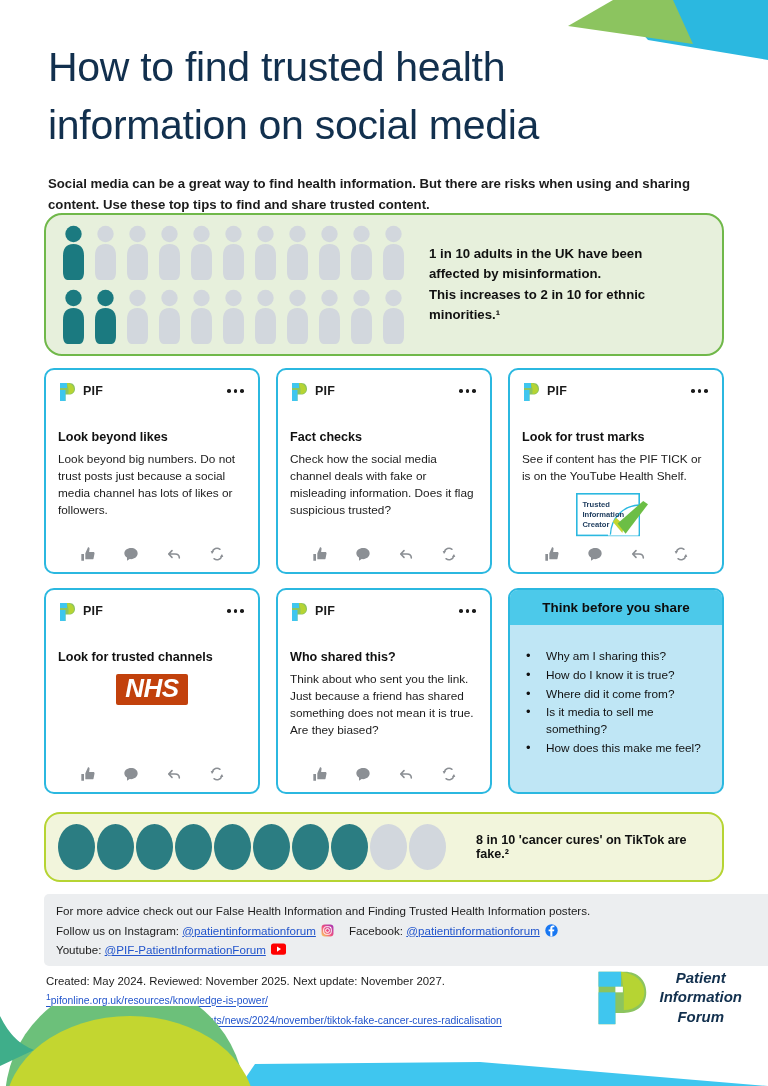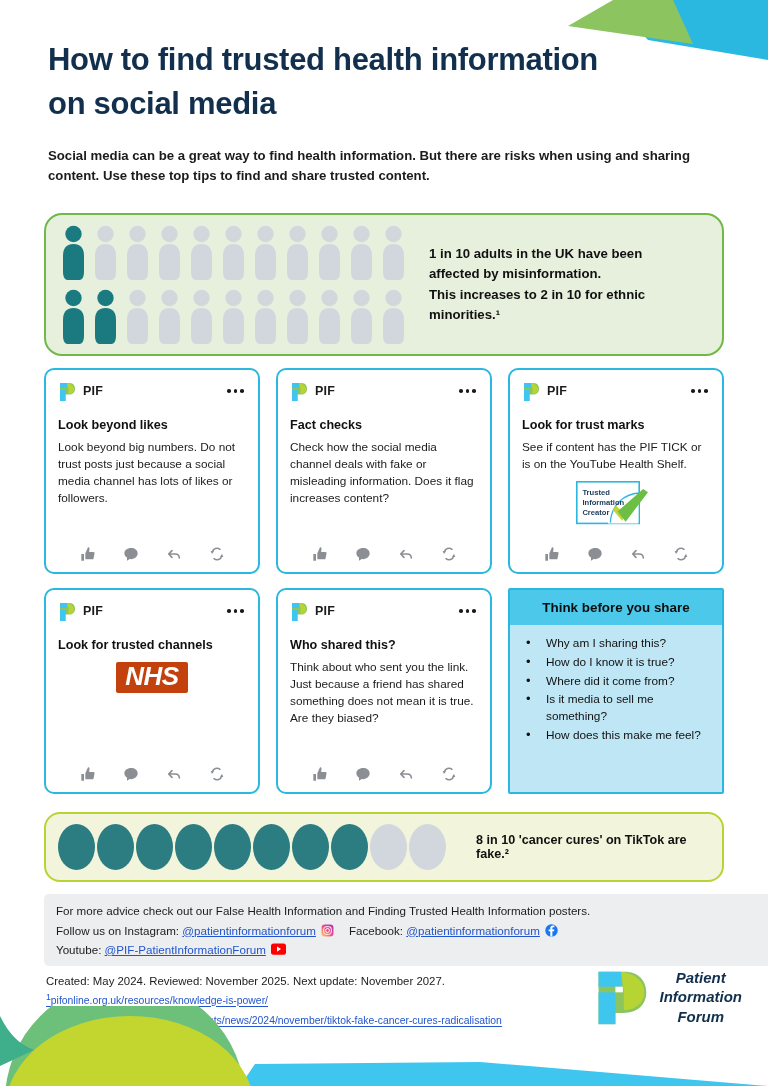--- a/index.html
+++ b/index.html
@@ -18,22 +18,22 @@
   }
 
   
   .corner-tr { position: absolute; top: 0; right: 0; width: 260px; height: 80px; overflow: hidden; pointer-events: none; }
   .corner-bl { position: absolute; bottom: 0; left: 0; width: 768px; height: 80px; overflow: hidden; pointer-events: none; }
 
   
   .header { position: absolute; left: 48px; top: 38px; width: 680px; }
   .title {
     color: #12304e;
-    font-size: 31px;
-    font-weight: 700;
+    font-size: 41px;
+    font-weight: 400;
     line-height: 1.42;
     letter-spacing: -0.3px;
     max-width: 560px;
   }
   .subtitle {
     margin-top: 20px;
     color: #1b1b1b;
     font-size: 13.2px;
     font-weight: 700;
     line-height: 1.55;
@@ -85,21 +85,21 @@
   .card-head { display: flex; align-items: center; height: 22px; }
   .pif-logo-sm { width: 17px; height: 19px; flex: none; }
   .pif-name {
     margin-left: 8px;
     font-size: 12.5px; font-weight: 700; color: #1b1b1b;
     letter-spacing: 0.2px;
   }
   .dots { margin-left: auto; display: flex; gap: 3px; padding-right: 2px; }
   .dots i { width: 3.6px; height: 3.6px; border-radius: 50%; background: #1b1b1b; display: block; }
   .card-title {
-    margin-top: 16px;
+    margin-top: 28px;
     font-size: 12.6px; font-weight: 700; color: #111;
     line-height: 1.25;
   }
   .card-body {
     margin-top: 5px;
     font-size: 11.8px; color: #1b1b1b; line-height: 1.46;
   }
   .card-badge { margin-top: 8px; display: flex; justify-content: center; }
   .nhs-logo {
     background: #c2410c;
@@ -119,23 +119,23 @@
     height: 34px;
     display: flex; align-items: center; justify-content: space-around;
     padding: 0 8px 2px 8px;
   }
   .act { width: 16px; height: 16px; display: block; }
 
   
   .think {
     background: #bfe6f5;
     border: 2px solid #2bb8e0;
-    border-radius: 2px;
+    border-radius: 10px;
     overflow: hidden;
-    display: flex; flex-direction: column;
+    display: flex; flex-direction: column; gap: 13px;
   }
   .think-head {
     background: #4cc9ea;
     color: #0d0d0d;
     font-size: 13.4px; font-weight: 700;
     text-align: center;
     padding: 10px 4px 10px 4px;
   }
   .think-list {
     padding: 10px 10px 0 14px;
@@ -373,21 +373,21 @@
           </svg>
         </span>
         <span class="pif-name">PIF</span>
         <span class="dots">
             <i></i>
             <i></i>
             <i></i>
           </span>
       </div>
       <div class="card-title">Fact checks</div>
-      <div class="card-body">Check how the social media channel deals with fake or misleading information. Does it flag increases content?</div>
+      <div class="card-body">Check how the social media channel deals with fake or misleading information. Does it flag suspicious trusted?</div>
       <div class="card-actions">
         <span class="act"><svg viewBox="0 0 24 24" width="16" height="16">
               <path fill="#8b8f94" d="M2 12h4v10H2zM8 11l4-9c1.6 0 2.6 1 2.3 2.6L13.7 9H20c1.2 0 2 1 1.8 2.2l-1.5 7.4c-.2 1-1 1.4-2 1.4H8z"></path>
             </svg></span>
         <span class="act"><svg viewBox="0 0 24 24" width="16" height="16">
               <path fill="#8b8f94" d="M12 3C6.5 3 2 6.6 2 11c0 2.6 1.6 4.9 4 6.3V22l4-2.4c.6.1 1.3.1 2 .1 5.5 0 10-3.6 10-8.7S17.5 3 12 3z"></path>
             </svg></span>
         <span class="act"><svg viewBox="0 0 24 24" width="16" height="16">
               <path fill="none" stroke="#8b8f94" stroke-width="2.4" stroke-linecap="round" stroke-linejoin="round" d="M9 7L4 12l5 5M4.5 12h9c4 0 6.5 2.5 6.5 6"></path>
             </svg></span>

